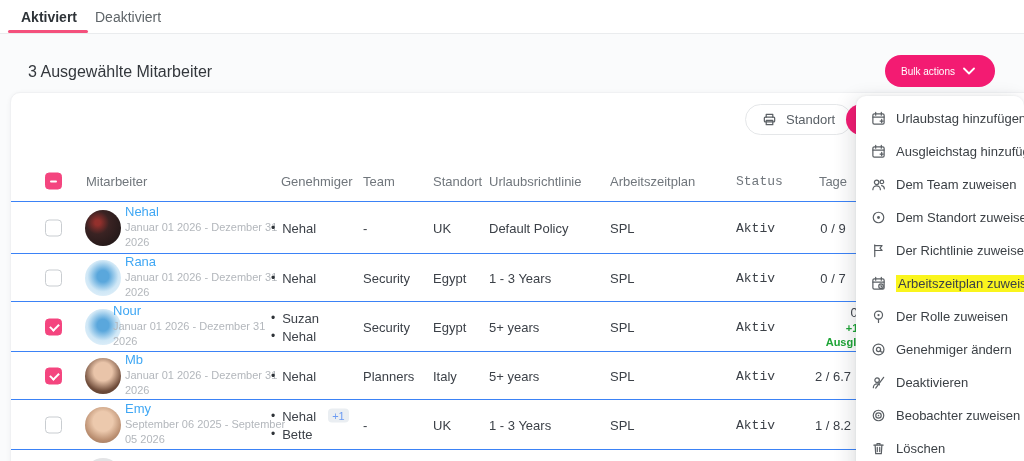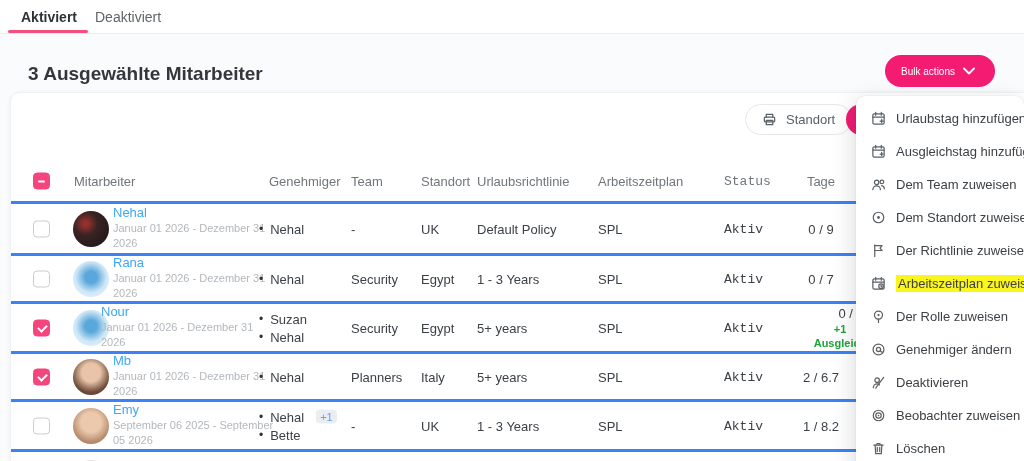--- a/index.html
+++ b/index.html
@@ -10,22 +10,22 @@
   .tabbar { position:absolute; top:0; left:0; right:0; height:34px; background:#fff;
     border-bottom:1px solid #eaecee; z-index:2; }
   .tab { position:absolute; top:9px; font-size:14px; cursor:pointer; }
   .tab.active { left:21px; font-weight:bold; color:#2e3338; }
   .tab.inactive { left:95px; color:#5f6569; }
   .tab-underline { position:absolute; left:8px; bottom:0; width:80px; height:3px;
     background:#F4507C; border-radius:2px; }
 
   .page-band { position:absolute; top:34px; left:0; right:0; bottom:0; background:#fafbfc; }
 
-  .selection-title { position:absolute; top:63px; left:28px; font-size:19px;
-    font-weight:bold; color:#33373c; z-index:2; }
+  .selection-title { position:absolute; top:63px; left:28px; font-size:16px;
+    font-weight:normal; color:#33373c; z-index:2; }
 
   .bulk-btn { position:absolute; top:55px; right:29px; height:32px; padding:0 16px;
     background:#F31B72; border:none; border-radius:18px; color:#fff; font-size:10px;
     font-family:inherit; display:flex; align-items:center; gap:8px; cursor:pointer; z-index:6; }
 
   
   .card { position:absolute; top:92px; left:10px; width:1030px; height:380px;
     background:#fff; border:1px solid #f0f1f3; border-radius:10px;
     box-shadow:0 1px 5px rgba(40,45,60,.05); z-index:1; }
 
@@ -33,22 +33,22 @@
     border:1px solid #e5e7e9; border-radius:16px; font-size:13px; color:#5a6066;
     font-family:inherit; display:flex; align-items:center; gap:8px; padding:0 16px; cursor:pointer; }
   .btn-cols { left:597px; }
   .btn-print { left:734px; }
   .pink-sliver { position:absolute; top:11px; left:835px; width:40px; height:31px;
     background:#F31B72; border:none; border-radius:16px; cursor:pointer; }
 
   
   .thead, .trow { position:absolute; left:0; width:880px; }
   .thead { top:68px; height:40px; font-size:13px; color:#70767c; }
-  .trow  { border-top:3px solid #3b82f6; font-size:13px; }
-  .cell { position:absolute; top:50%; transform:translateY(-50%); white-space:nowrap; }
+  .trow  { border-top:1px solid #3b82f6; font-size:13px; }
+  .cell { position:absolute; top:50%; transform:translateY(-50%); white-space:nowrap;margin-left:12px; }
   .c-check  { left:22px; }
   .c-emp    { left:62px; }
   .c-appr   { left:248px; }
   .c-team   { left:340px; }
   .c-loc    { left:410px; }
   .c-policy { left:466px; }
   .c-sched  { left:587px; }
   .c-status { left:713px;font-family:Liberation Mono, monospace; }
   .c-tage   { left:775px; width:70px; text-align:center; }
 

